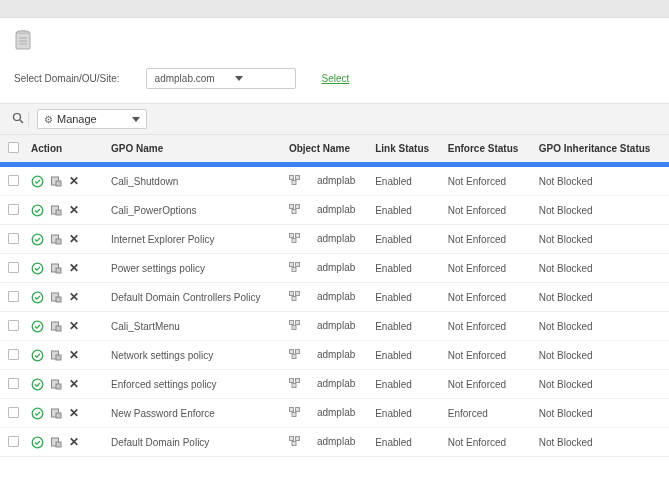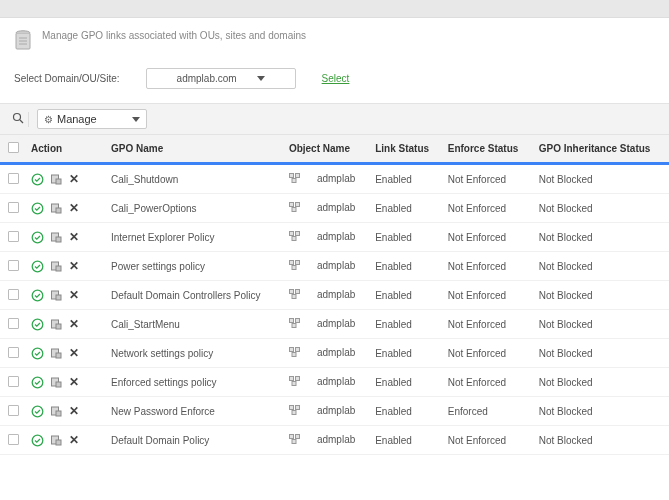--- a/index.html
+++ b/index.html
@@ -41,21 +41,21 @@
     gap: 26px;
     font-size: 10px;
     color: #555;
   }
   .dropdown {
     border: 1px solid #ccc;
     background: #fff;
     padding: 4px 8px;
     min-width: 150px;
     display: inline-flex;
-    justify-content: center;
+    justify-content: flex-start;
     align-items: center;
     border-radius: 2px;
   }
   .dropdown .caret {
     margin-left: 20px;
   }
   .link-btn {
     color: #3a9d3a;
     text-decoration: underline;
     cursor: pointer;
@@ -96,21 +96,21 @@
   table {
     width: 100%;
     border-collapse: collapse;
   }
   thead th {
     text-align: left;
     font-size: 10px;
     font-weight: 700;
     color: #333;
     padding: 7px 6px;
-    border-bottom: 3px solid #3b82f6;
+    border-bottom: 5px solid #3b82f6;
     background: #f3f3f3;
     white-space: nowrap;
   }
   tbody td {
     padding: 7px 6px;
     border-bottom: 1px solid #f0f0f0;
     font-size: 10px;
     color: #555;
     white-space: nowrap;
   }
@@ -147,21 +147,20 @@
   <span class="header-icon">
     <svg width="20" height="22" viewBox="0 0 20 22">
       <rect x="2" y="5" width="14" height="16" rx="1" fill="#d9d9d9" stroke="#aaa"></rect>
       <path d="M2 5 C2 2, 16 2, 16 5" fill="#ccc" stroke="#aaa"></path>
       <line x1="5" y1="10" x2="13" y2="10" stroke="#aaa"></line>
       <line x1="5" y1="13" x2="13" y2="13" stroke="#aaa"></line>
       <line x1="5" y1="16" x2="13" y2="16" stroke="#aaa"></line>
     </svg>
   </span>
   <div class="header-text">
-    <div class="sub">Manage GPO links associated with OUs, sites and domains</div>
   </div>
 </div>
 
 <div class="filter-row">
   <span>Select Domain/OU/Site:</span>
   <div class="dropdown">
     <span>admplab.com</span>
     <span class="caret"></span>
   </div>
   <span class="link-btn">Select</span>

